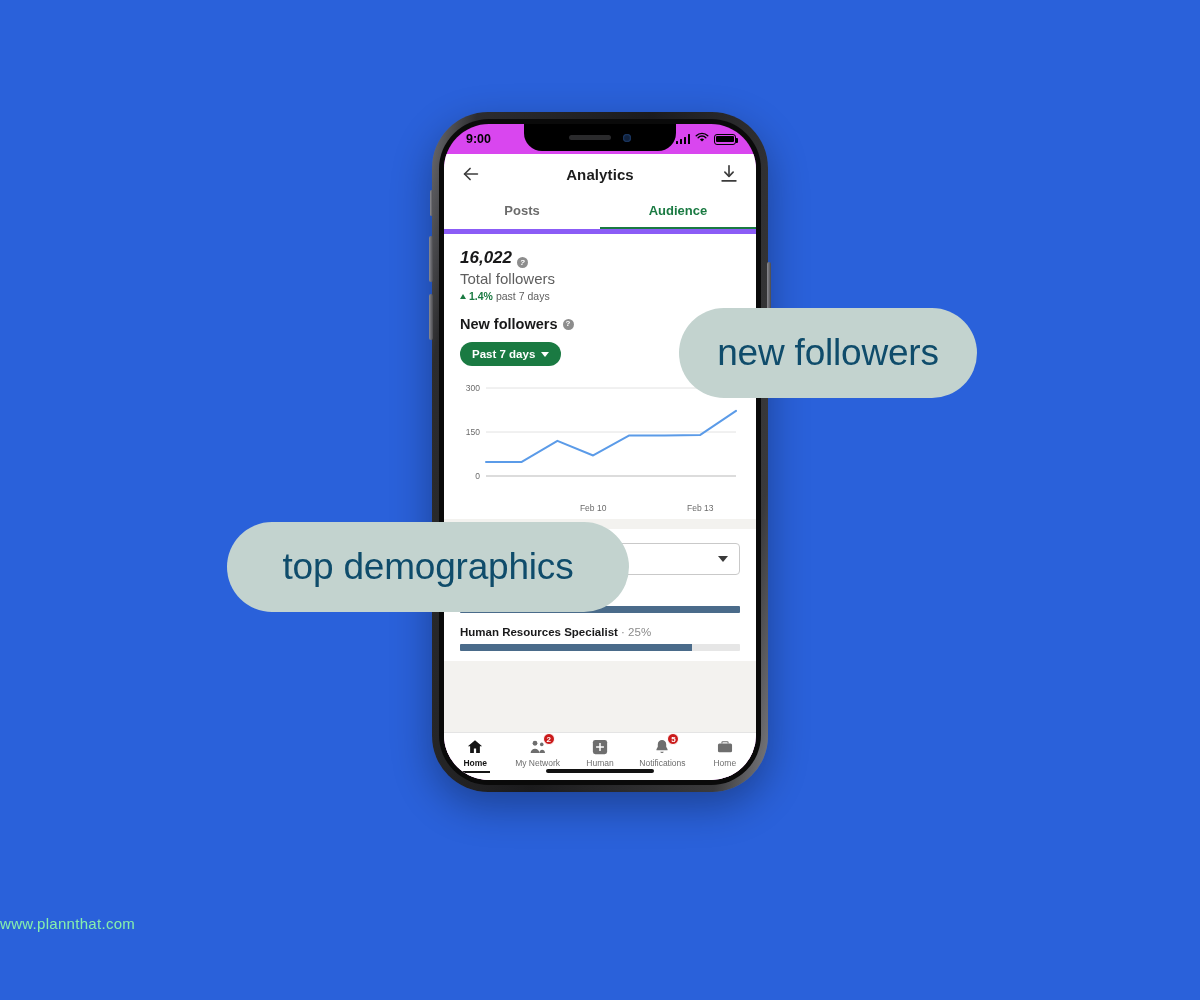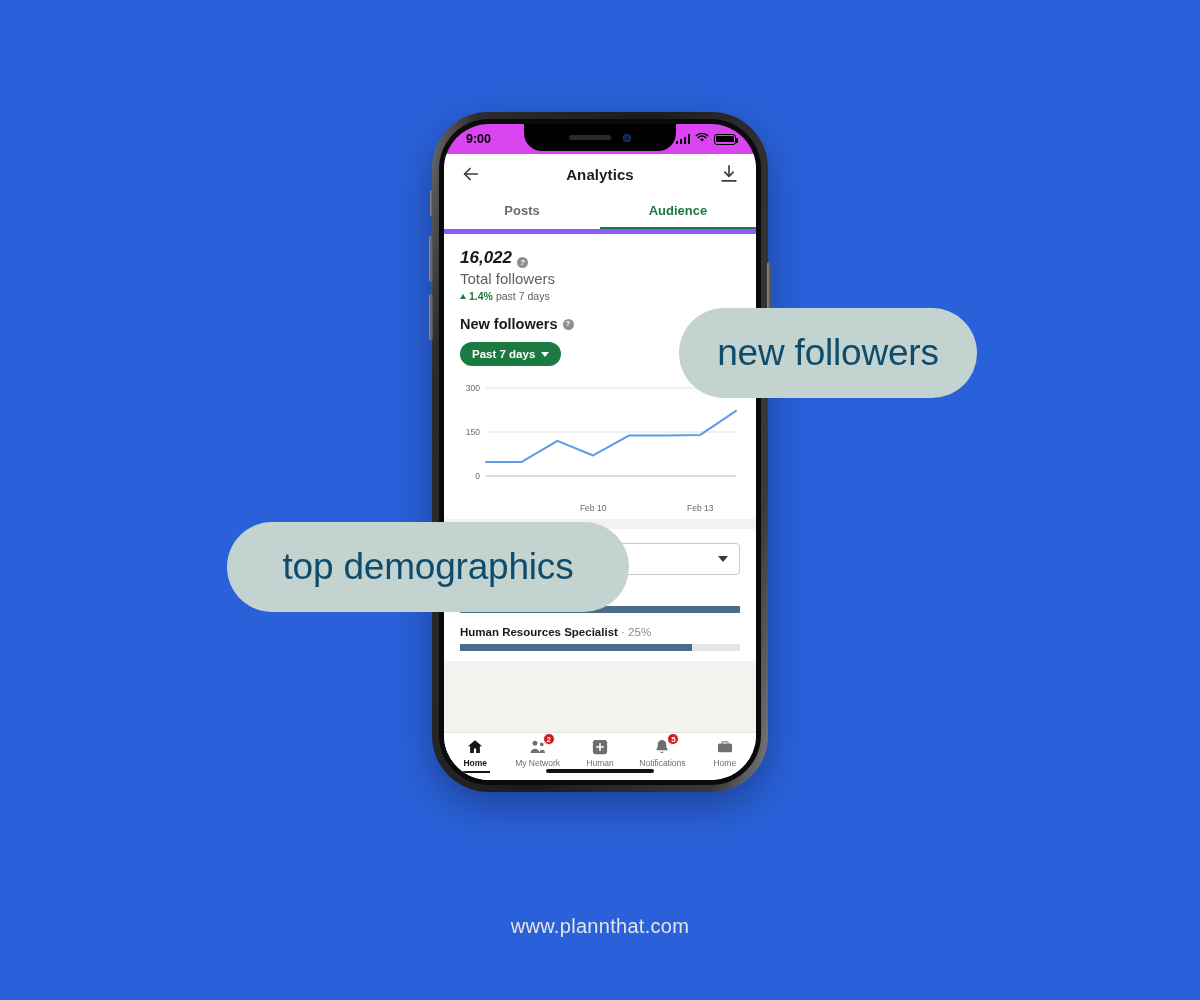--- a/index.html
+++ b/index.html
@@ -232,21 +232,21 @@
     display: flex; align-items: center; justify-content: center;
     font-size: 37px; letter-spacing: -0.2px;
     white-space: nowrap;
   }
   #callout-new-followers { left: 679px; top: 308px; width: 298px; height: 90px; }
   #callout-top-demographics { left: 227px; top: 522px; width: 402px; height: 90px; }
 
   
   #footer-url {
     position: absolute; left: 0; right: 0; top: 915px;
-    text-align: center; color: #e5e5e5; font-size: 20px;
+    text-align: left; color: #86efac; font-size: 15px;
     letter-spacing: .3px;
   }
 </style>
 </head>
 <body>
 
 <div id="phone-frame">
 
   <div class="side-btn" id="btn-silent"></div>
   <div class="side-btn" id="btn-volup"></div>

